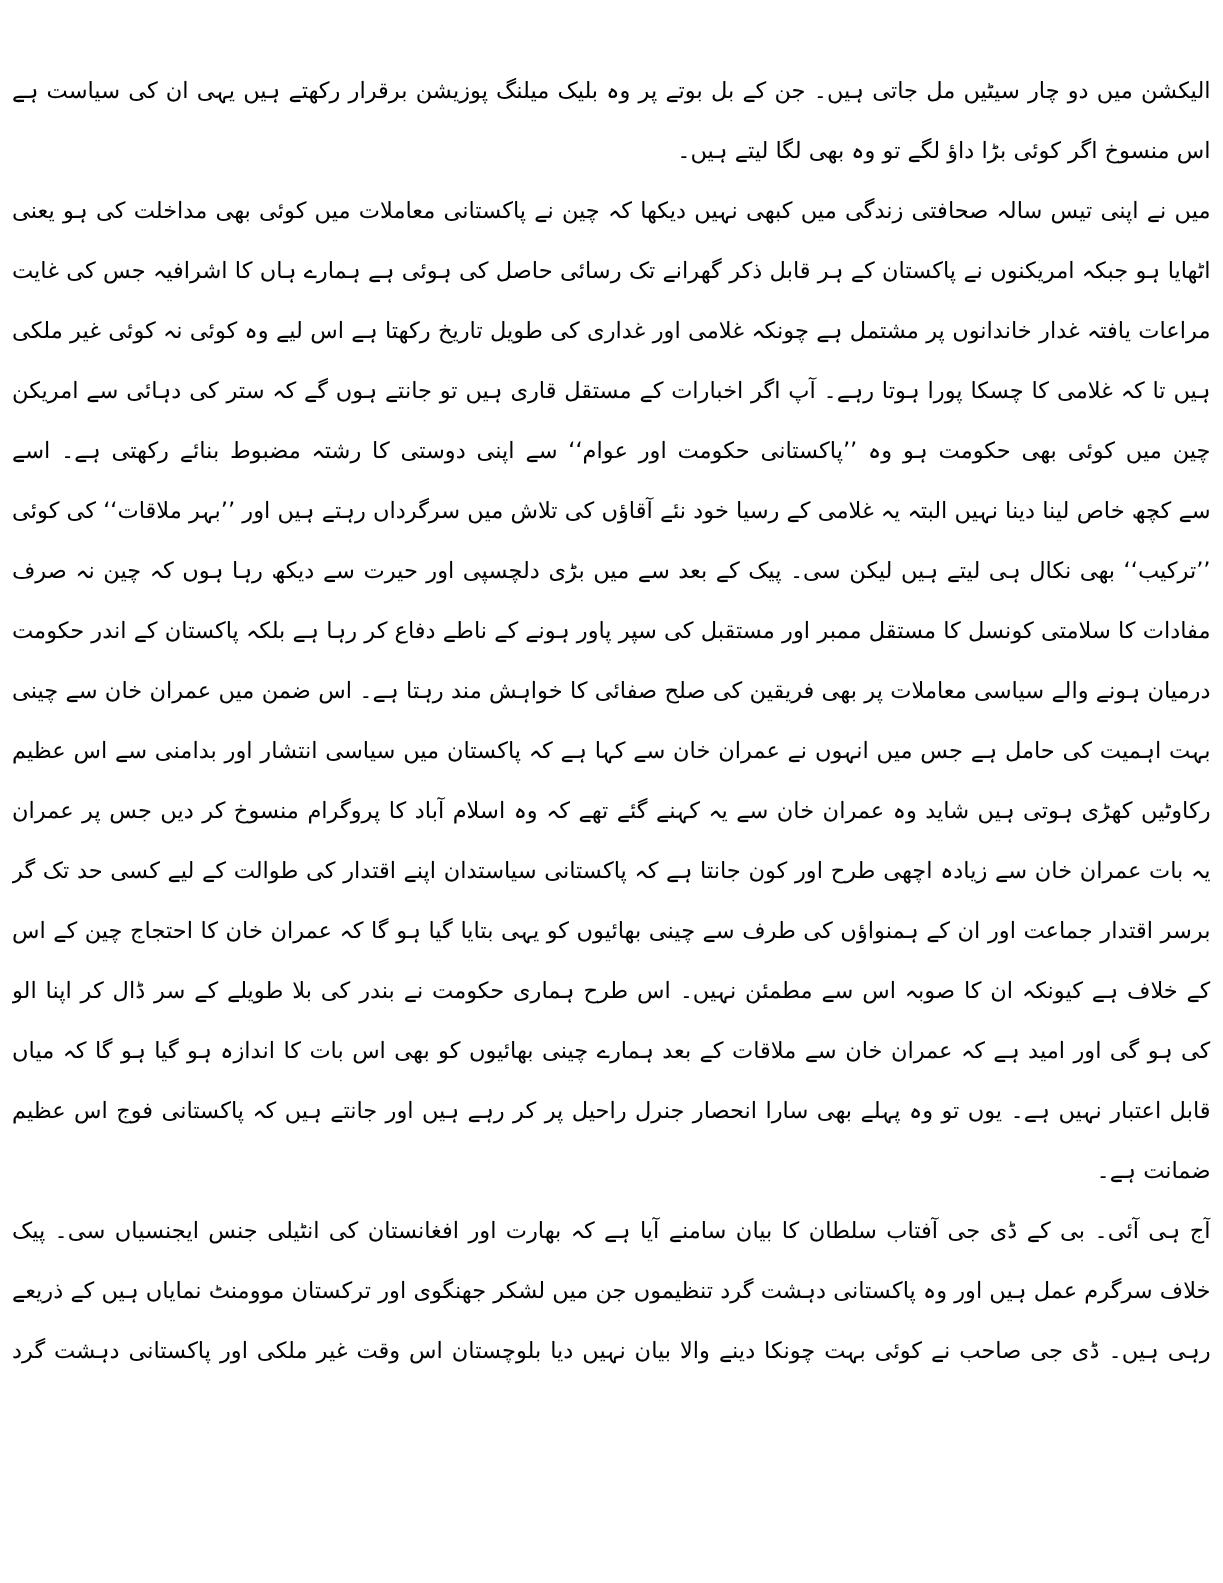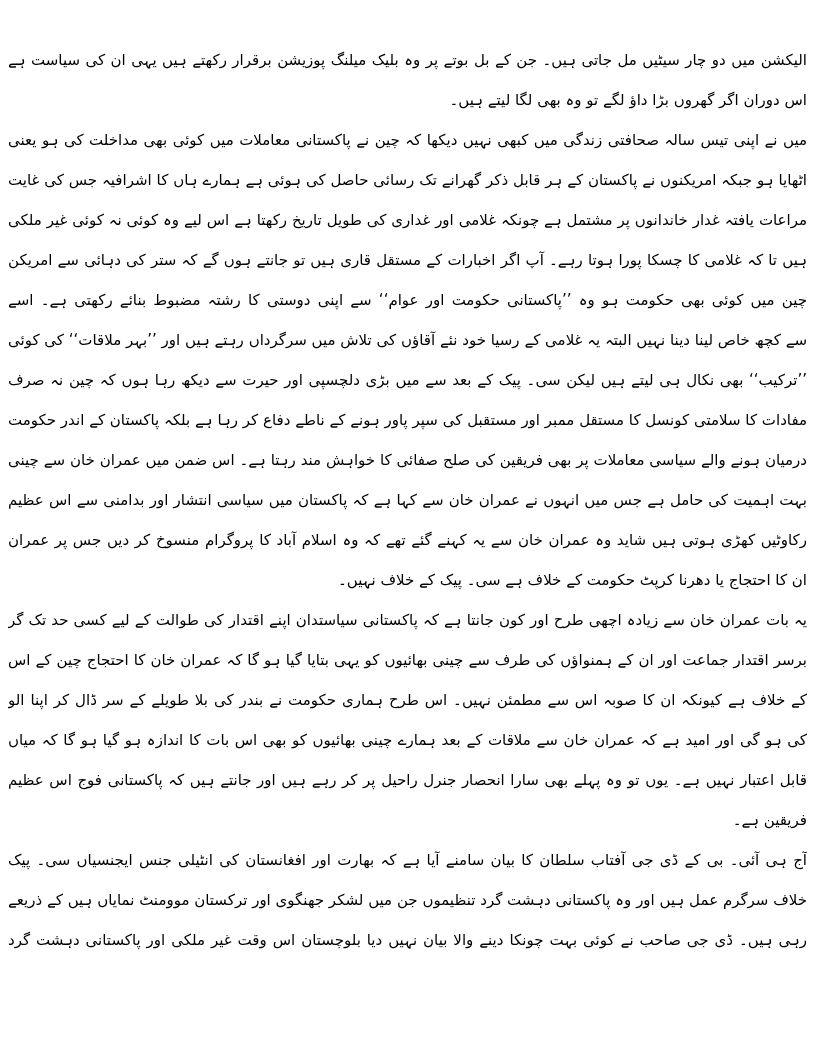--- a/index.html
+++ b/index.html
@@ -35,48 +35,47 @@
     text-align-last: right;
   }
 </style>
 </head>
 <body>
 
 <div class="page">
 
   <div class="paragraph">
     <div class="line">الیکشن میں دو چار سیٹیں مل جاتی ہیں۔ جن کے بل بوتے پر وہ بلیک میلنگ پوزیشن برقرار رکھتے ہیں یہی ان کی سیاست ہے اور یہی ان کا منشور۔</div>
-    <div class="line end">اس دوران اگر گھروں بڑا داؤ لگے تو وہ بھی لگا لیتے ہیں۔</div>
+    <div class="line end">اس منسوخ اگر کوئی بڑا داؤ لگے تو وہ بھی لگا لیتے ہیں۔</div>
   </div>
 
   <div class="paragraph">
     <div class="line">میں نے اپنی تیس سالہ صحافتی زندگی میں کبھی نہیں دیکھا کہ چین نے پاکستانی معاملات میں کوئی بھی مداخلت کی ہو یعنی اپنی دوستی کا ناجائز فائدہ</div>
     <div class="line">اٹھایا ہو جبکہ امریکنوں نے پاکستان کے ہر قابل ذکر گھرانے تک رسائی حاصل کی ہوئی ہے ہمارے ہاں کا اشرافیہ جس کی غایت تعداد انگریز کے</div>
     <div class="line">مراعات یافتہ غدار خاندانوں پر مشتمل ہے چونکہ غلامی اور غداری کی طویل تاریخ رکھتا ہے اس لیے وہ کوئی نہ کوئی غیر ملکی آقا ضرور بنائے رکھتے</div>
     <div class="line">ہیں تا کہ غلامی کا چسکا پورا ہوتا رہے۔ آپ اگر اخبارات کے مستقل قاری ہیں تو جانتے ہوں گے کہ ستر کی دہائی سے امریکن قونصل خانوں کے</div>
   </div>
 
   <div class="paragraph">
     <div class="line">چین میں کوئی بھی حکومت ہو وہ ’’پاکستانی حکومت اور عوام‘‘ سے اپنی دوستی کا رشتہ مضبوط بنائے رکھتی ہے۔ اسے پاکستانی سیاستدانوں اور اشرافیہ</div>
     <div class="line">سے کچھ خاص لینا دینا نہیں البتہ یہ غلامی کے رسیا خود نئے آقاؤں کی تلاش میں سرگرداں رہتے ہیں اور ’’بہر ملاقات‘‘ کی کوئی نہ کوئی</div>
     <div class="line">’’ترکیب‘‘ بھی نکال ہی لیتے ہیں لیکن سی۔ پیک کے بعد سے میں بڑی دلچسپی اور حیرت سے دیکھ رہا ہوں کہ چین نہ صرف عالمی سطح پر ہمارے</div>
     <div class="line">مفادات کا سلامتی کونسل کا مستقل ممبر اور مستقبل کی سپر پاور ہونے کے ناطے دفاع کر رہا ہے بلکہ پاکستان کے اندر حکومت اور اپوزیشن کے</div>
     <div class="line">درمیان ہونے والے سیاسی معاملات پر بھی فریقین کی صلح صفائی کا خواہش مند رہتا ہے۔ اس ضمن میں عمران خان سے چینی سفیر کی حالیہ ملاقات</div>
     <div class="line">بہت اہمیت کی حامل ہے جس میں انہوں نے عمران خان سے کہا ہے کہ پاکستان میں سیاسی انتشار اور بدامنی سے اس عظیم منصوبے کی راہ میں</div>
     <div class="line">رکاوٹیں کھڑی ہوتی ہیں شاید وہ عمران خان سے یہ کہنے گئے تھے کہ وہ اسلام آباد کا پروگرام منسوخ کر دیں جس پر عمران خان نے انہیں بتایا کہ</div>
-    <div class="line end">ان کا احتجاج یا دھرنا کرپٹ حکومت کے خلاف ہے سی۔ پیک کے خلاف نہیں۔</div>
   </div>
 
   <div class="paragraph">
     <div class="line">یہ بات عمران خان سے زیادہ اچھی طرح اور کون جانتا ہے کہ پاکستانی سیاستدان اپنے اقتدار کی طوالت کے لیے کسی حد تک گر سکتے ہیں؟ یقیناً</div>
     <div class="line">برسر اقتدار جماعت اور ان کے ہمنواؤں کی طرف سے چینی بھائیوں کو یہی بتایا گیا ہو گا کہ عمران خان کا احتجاج چین کے اس عظیم تجارتی منصوبے</div>
     <div class="line">کے خلاف ہے کیونکہ ان کا صوبہ اس سے مطمئن نہیں۔ اس طرح ہماری حکومت نے بندر کی بلا طویلے کے سر ڈال کر اپنا الو سیدھا کرنے کی کوشش</div>
     <div class="line">کی ہو گی اور امید ہے کہ عمران خان سے ملاقات کے بعد ہمارے چینی بھائیوں کو بھی اس بات کا اندازہ ہو گیا ہو گا کہ میاں صاحبان کی بریفنگ</div>
     <div class="line">قابل اعتبار نہیں ہے۔ یوں تو وہ پہلے بھی سارا انحصار جنرل راحیل پر کر رہے ہیں اور جانتے ہیں کہ پاکستانی فوج اس عظیم منصوبے کی کامیابی کی</div>
-    <div class="line end">فریقین ہے۔</div>
+    <div class="line end">ضمانت ہے۔</div>
   </div>
 
   <div class="paragraph">
     <div class="line">آج ہی آئی۔ بی کے ڈی جی آفتاب سلطان کا بیان سامنے آیا ہے کہ بھارت اور افغانستان کی انٹیلی جنس ایجنسیاں سی۔ پیک منصوبے کے</div>
     <div class="line">خلاف سرگرم عمل ہیں اور وہ پاکستانی دہشت گرد تنظیموں جن میں لشکر جھنگوی اور ترکستان موومنٹ نمایاں ہیں کے ذریعے اس منصوبے کو سبوتاژ کر</div>
     <div class="line">رہی ہیں۔ ڈی جی صاحب نے کوئی بہت چونکا دینے والا بیان نہیں دیا بلوچستان اس وقت غیر ملکی اور پاکستانی دہشت گرد تنظیموں کا مرکز بن چکا</div>
   </div>
 
 </div>
 

